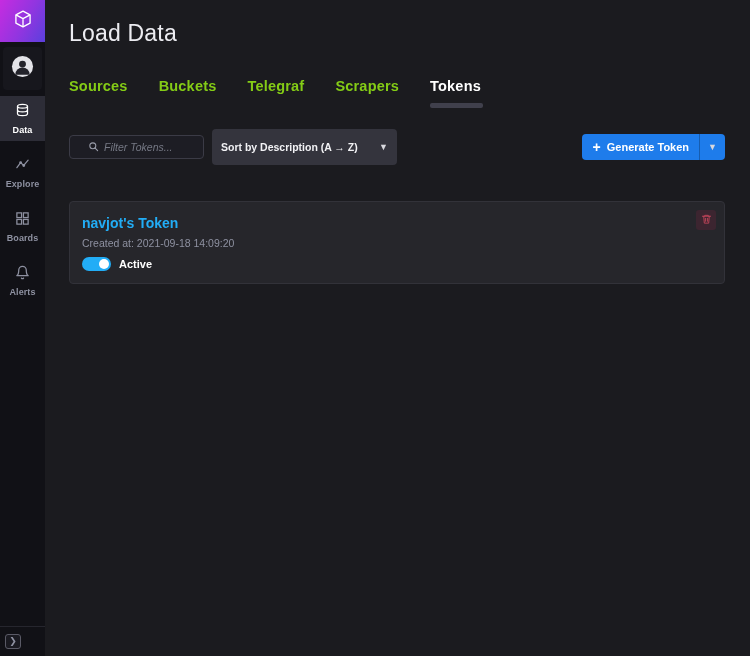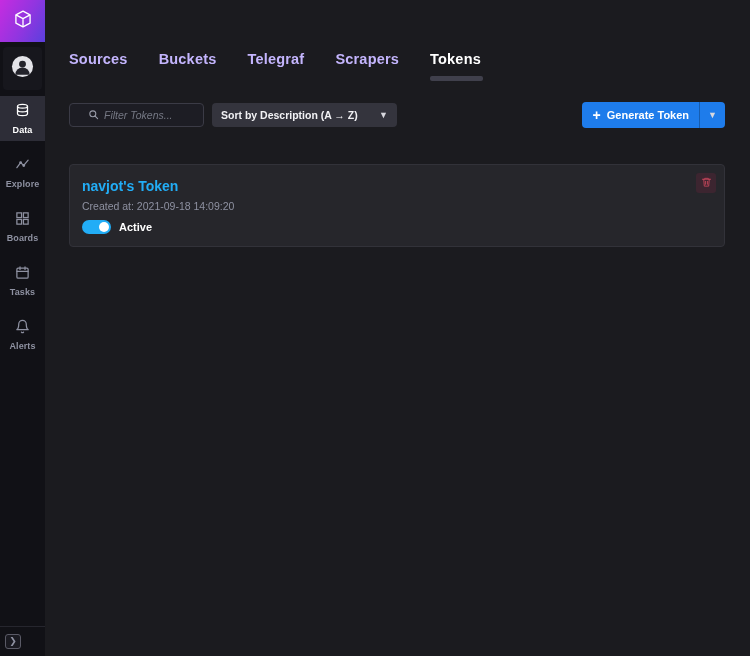--- a/index.html
+++ b/index.html
@@ -21,33 +21,33 @@
   .nav-item.active svg { stroke:#ffffff; }
   .sidebar-bottom { margin-top:auto; border-top:1px solid #26262e; padding:7px 0 7px 5px; }
   .expander { width:16px; height:15px; border:1px solid #5a5a66; border-radius:3px; color:#8e91a1;
               font-size:9px; line-height:13px; text-align:center; cursor:pointer; background:#1a1a21; }
 
   
   .main { flex:1; padding:20px 25px 0 24px; position:relative; }
   .page-title { font-size:23px; font-weight:500; color:#ececf1; letter-spacing:.2px; }
 
   .tabs { display:flex; gap:31px; margin-top:31px; }
-  .tab { color:#c4b5fd; font-size:14.5px; font-weight:600; letter-spacing:.2px; position:relative;
+  .tab { color:#84cc16; font-size:14.5px; font-weight:600; letter-spacing:.2px; position:relative;
          padding-bottom:14px; cursor:pointer; }
   .tab.active { color:#ffffff; }
   .tab.active .tab-underline { content:""; position:absolute; left:0; right:-2px; bottom:0;
          height:5px; border-radius:2px; background:#40404c; }
 
   .toolbar { display:flex; align-items:center; margin-top:21px; }
   .filter-box { width:135px; height:24px; background:#1d1d24; border:1px solid #3b3b46; border-radius:4px;
                 display:flex; align-items:center; padding:0 18px; gap:5px; }
   .filter-box input { flex:1; min-width:0; background:transparent; border:none; outline:none;
                 color:#c5c5cd; font-style:italic; font-size:10.5px; font-family:inherit; }
   .filter-box input::placeholder { color:#757884; font-style:italic; }
-  .sort-btn { margin-left:8px; width:185px; height:24px; background:#34343d; border-radius:4px;
+  .sort-btn { margin-left:8px; width:185px; height:36px; background:#34343d; border-radius:4px;
               display:flex; align-items:center; justify-content:space-between; padding:8px 9px;
               color:#f2f2f5; font-size:10.5px; font-weight:700; cursor:pointer; }
   .chev { font-size:9px; color:#d8d8de; }
 
   .generate-btn { margin-left:auto; height:26px; background:#1e7ceb; border-radius:4px;
                   display:flex; align-items:stretch; color:#fff; cursor:pointer; overflow:hidden; }
   .generate-main { display:flex; align-items:center; gap:6px; padding:0 10px 0 11px;
                    font-size:11px; font-weight:700; }
   .plus-glyph { font-size:14px; font-weight:700; line-height:1; }
   .generate-caret { display:flex; align-items:center; padding:0 8px; border-left:1px solid rgba(0,0,0,.25); }
@@ -115,49 +115,39 @@
       <svg viewBox="0 0 24 24" fill="none" stroke-width="2">
         <rect x="3" y="3" width="7.5" height="7.5"></rect>
         <rect x="13.5" y="3" width="7.5" height="7.5"></rect>
         <rect x="3" y="13.5" width="7.5" height="7.5"></rect>
         <rect x="13.5" y="13.5" width="7.5" height="7.5"></rect>
       </svg>
     </span>
     <span class="nav-label">Boards</span>
   </div>
 
-  <div class="nav-item">
-    <span>
-      <svg viewBox="0 0 24 24" fill="none" stroke-width="2" stroke-linecap="round">
-        <rect x="3" y="5" width="18" height="16" rx="2"></rect>
-        <line x1="3" y1="10" x2="21" y2="10"></line>
-        <line x1="8" y1="3" x2="8" y2="7"></line>
-        <line x1="16" y1="3" x2="16" y2="7"></line>
-      </svg>
-    </span>
-    <span class="nav-label">Tasks</span>
-  </div>
 
   <div class="nav-item">
     <span>
       <svg viewBox="0 0 24 24" fill="none" stroke-width="2" stroke-linecap="round" stroke-linejoin="round">
         <path d="M18 8a6 6 0 0 0-12 0c0 7-3 9-3 9h18s-3-2-3-9"></path>
         <path d="M13.7 21a2 2 0 0 1-3.4 0"></path>
       </svg>
     </span>
     <span class="nav-label">Alerts</span>
   </div>
 
 
   <div class="sidebar-bottom">
     <div class="expander">❯</div>
   </div>
 </aside>
 
 <main class="main">
+  <h1 class="page-title">Load Data</h1>
 
   <nav class="tabs">
     <div class="tab">
       <span>Sources</span>
     </div>
     <div class="tab">
       <span>Buckets</span>
     </div>
     <div class="tab">
       <span>Telegraf</span>

